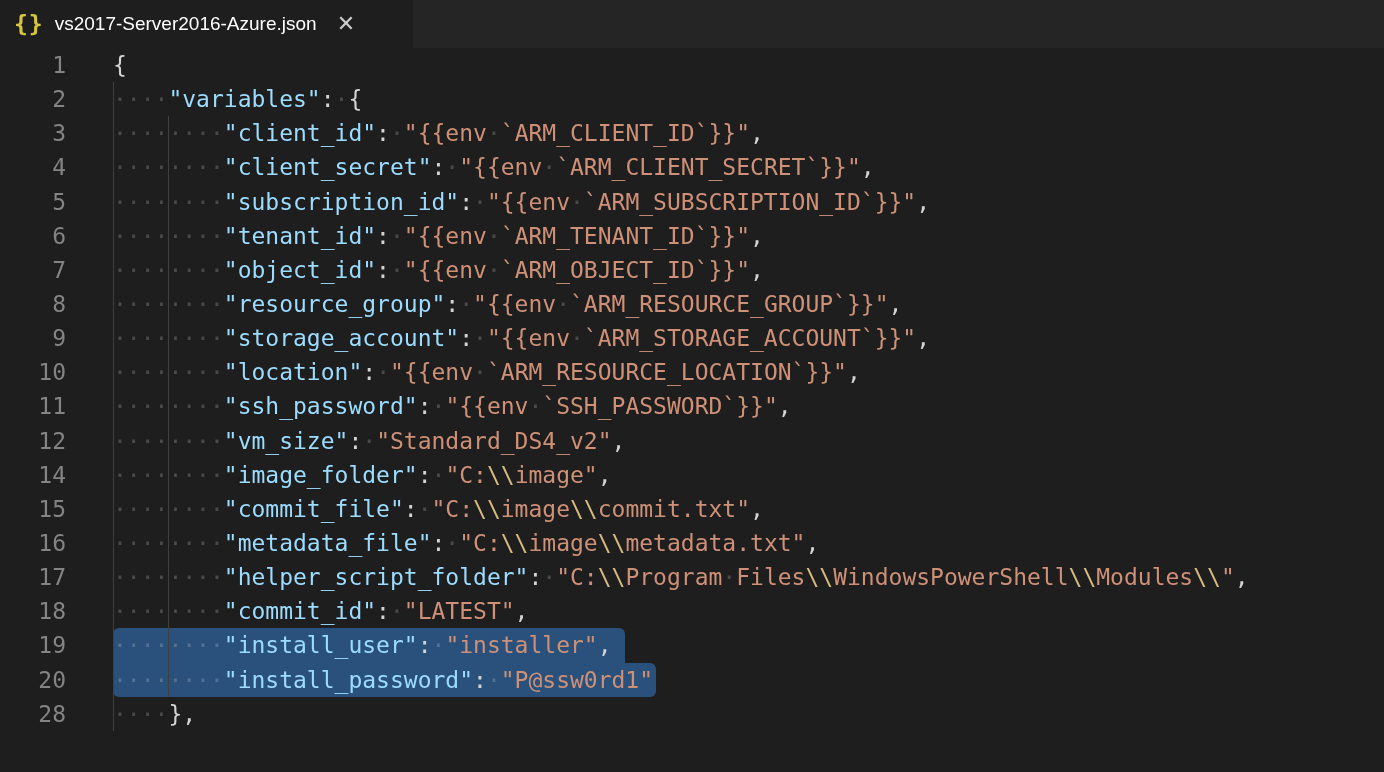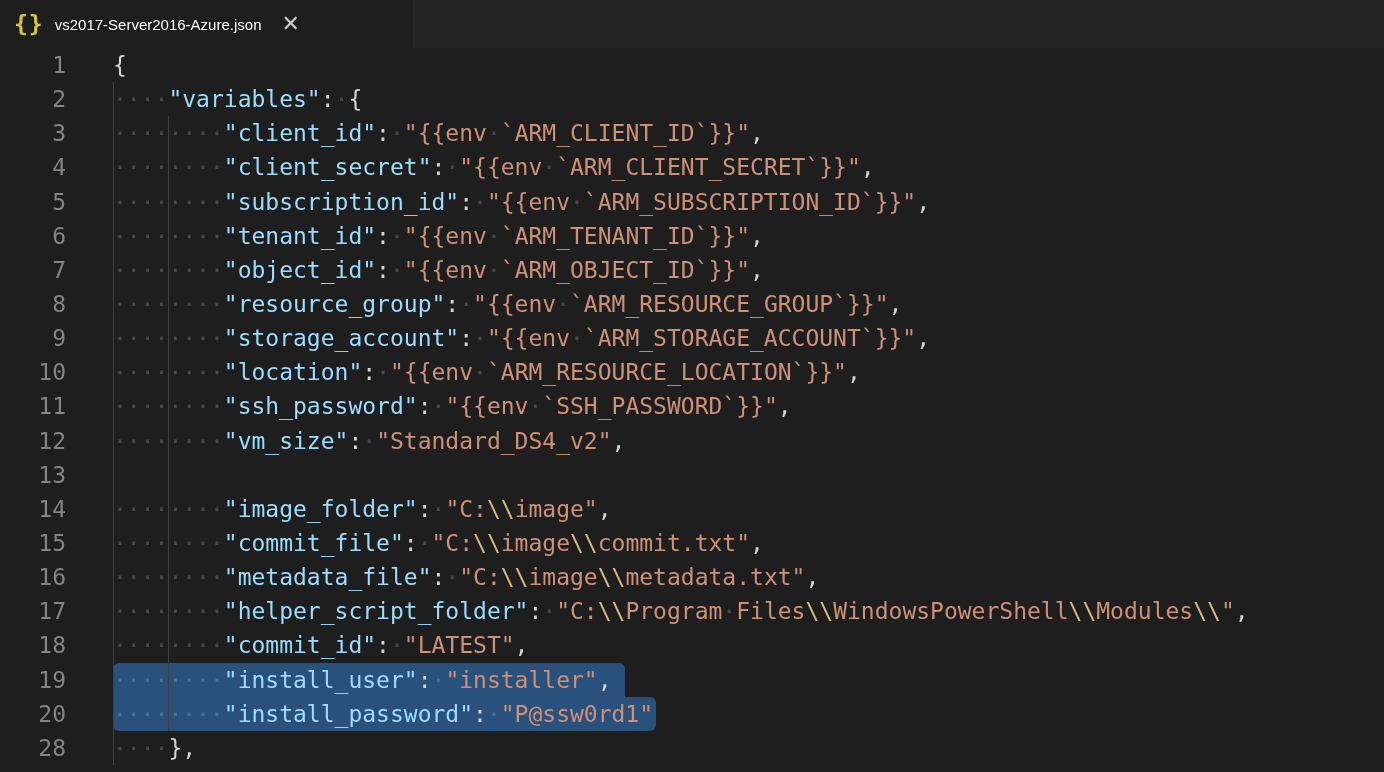--- a/index.html
+++ b/index.html
@@ -6,21 +6,21 @@
   html,body { width:1384px; height:772px; overflow:hidden; }
   body { background:var(--editor-bg,#1E1E1E); }
 
   
   .tab-bar { height:48px; width:100%; background:var(--tabbar-bg,#252526); display:flex; }
   .tab { width:413px; height:48px; background:var(--tab-active-bg,#1E1E1E);
          display:flex; align-items:center; padding-left:14px; cursor:pointer; }
   .tab-icon { font-family:"DejaVu Sans Mono",monospace; font-weight:bold;
               color:var(--json-icon,#D7C53F); font-size:23px; letter-spacing:1px; }
   .tab-title { font-family:"Liberation Sans",sans-serif; color:var(--tab-fg,#FFFFFF);
-               font-size:15px; margin-left:11px; white-space:nowrap; }
+               font-size:19px; margin-left:11px; white-space:nowrap; }
   .tab-close { font-family:"DejaVu Sans",sans-serif; color:var(--close-fg,#CCCCCC);
                font-size:22px; font-weight:bold; margin-left:20px; line-height:1; }
 
   
   .editor { position:relative; width:100%;
             font-family:"DejaVu Sans Mono",monospace; font-size:23px; }
   .code-line { position:relative; height:34.15px; line-height:34.15px; white-space:pre; }
   .line-num { position:absolute; left:0; top:0; width:66px; height:100%;
               text-align:right; color:var(--line-num,#848484); }
   .line-content { position:absolute; left:113px; top:0; right:0; height:100%; }
@@ -56,21 +56,20 @@
       <div class="code-line"><div class="line-num">3</div><div class="line-content"><div class="indent-guide" style="left: 0ch;"></div><div class="indent-guide" style="left: 4ch;"></div><span class="tokens"><span class="tk-ws">········</span><span class="tk-key">"client_id"</span><span class="tk-pun">:</span><span class="tk-ws">·</span><span class="tk-str">"{{env</span><span class="tk-ws">·</span><span class="tk-str">`ARM_CLIENT_ID`}}"</span><span class="tk-pun">,</span></span></div></div>
       <div class="code-line"><div class="line-num">4</div><div class="line-content"><div class="indent-guide" style="left: 0ch;"></div><div class="indent-guide" style="left: 4ch;"></div><span class="tokens"><span class="tk-ws">········</span><span class="tk-key">"client_secret"</span><span class="tk-pun">:</span><span class="tk-ws">·</span><span class="tk-str">"{{env</span><span class="tk-ws">·</span><span class="tk-str">`ARM_CLIENT_SECRET`}}"</span><span class="tk-pun">,</span></span></div></div>
       <div class="code-line"><div class="line-num">5</div><div class="line-content"><div class="indent-guide" style="left: 0ch;"></div><div class="indent-guide" style="left: 4ch;"></div><span class="tokens"><span class="tk-ws">········</span><span class="tk-key">"subscription_id"</span><span class="tk-pun">:</span><span class="tk-ws">·</span><span class="tk-str">"{{env</span><span class="tk-ws">·</span><span class="tk-str">`ARM_SUBSCRIPTION_ID`}}"</span><span class="tk-pun">,</span></span></div></div>
       <div class="code-line"><div class="line-num">6</div><div class="line-content"><div class="indent-guide" style="left: 0ch;"></div><div class="indent-guide" style="left: 4ch;"></div><span class="tokens"><span class="tk-ws">········</span><span class="tk-key">"tenant_id"</span><span class="tk-pun">:</span><span class="tk-ws">·</span><span class="tk-str">"{{env</span><span class="tk-ws">·</span><span class="tk-str">`ARM_TENANT_ID`}}"</span><span class="tk-pun">,</span></span></div></div>
       <div class="code-line"><div class="line-num">7</div><div class="line-content"><div class="indent-guide" style="left: 0ch;"></div><div class="indent-guide" style="left: 4ch;"></div><span class="tokens"><span class="tk-ws">········</span><span class="tk-key">"object_id"</span><span class="tk-pun">:</span><span class="tk-ws">·</span><span class="tk-str">"{{env</span><span class="tk-ws">·</span><span class="tk-str">`ARM_OBJECT_ID`}}"</span><span class="tk-pun">,</span></span></div></div>
       <div class="code-line"><div class="line-num">8</div><div class="line-content"><div class="indent-guide" style="left: 0ch;"></div><div class="indent-guide" style="left: 4ch;"></div><span class="tokens"><span class="tk-ws">········</span><span class="tk-key">"resource_group"</span><span class="tk-pun">:</span><span class="tk-ws">·</span><span class="tk-str">"{{env</span><span class="tk-ws">·</span><span class="tk-str">`ARM_RESOURCE_GROUP`}}"</span><span class="tk-pun">,</span></span></div></div>
       <div class="code-line"><div class="line-num">9</div><div class="line-content"><div class="indent-guide" style="left: 0ch;"></div><div class="indent-guide" style="left: 4ch;"></div><span class="tokens"><span class="tk-ws">········</span><span class="tk-key">"storage_account"</span><span class="tk-pun">:</span><span class="tk-ws">·</span><span class="tk-str">"{{env</span><span class="tk-ws">·</span><span class="tk-str">`ARM_STORAGE_ACCOUNT`}}"</span><span class="tk-pun">,</span></span></div></div>
       <div class="code-line"><div class="line-num">10</div><div class="line-content"><div class="indent-guide" style="left: 0ch;"></div><div class="indent-guide" style="left: 4ch;"></div><span class="tokens"><span class="tk-ws">········</span><span class="tk-key">"location"</span><span class="tk-pun">:</span><span class="tk-ws">·</span><span class="tk-str">"{{env</span><span class="tk-ws">·</span><span class="tk-str">`ARM_RESOURCE_LOCATION`}}"</span><span class="tk-pun">,</span></span></div></div>
       <div class="code-line"><div class="line-num">11</div><div class="line-content"><div class="indent-guide" style="left: 0ch;"></div><div class="indent-guide" style="left: 4ch;"></div><span class="tokens"><span class="tk-ws">········</span><span class="tk-key">"ssh_password"</span><span class="tk-pun">:</span><span class="tk-ws">·</span><span class="tk-str">"{{env</span><span class="tk-ws">·</span><span class="tk-str">`SSH_PASSWORD`}}"</span><span class="tk-pun">,</span></span></div></div>
       <div class="code-line"><div class="line-num">12</div><div class="line-content"><div class="indent-guide" style="left: 0ch;"></div><div class="indent-guide" style="left: 4ch;"></div><span class="tokens"><span class="tk-ws">········</span><span class="tk-key">"vm_size"</span><span class="tk-pun">:</span><span class="tk-ws">·</span><span class="tk-str">"Standard_DS4_v2"</span><span class="tk-pun">,</span></span></div></div>
-      <div class="code-line"><div class="line-num">13</div><div class="line-content"><div class="indent-guide" style="left: 0ch;"></div><div class="indent-guide" style="left: 4ch;"></div><span class="tokens"></span></div></div>
       <div class="code-line"><div class="line-num">14</div><div class="line-content"><div class="indent-guide" style="left: 0ch;"></div><div class="indent-guide" style="left: 4ch;"></div><span class="tokens"><span class="tk-ws">········</span><span class="tk-key">"image_folder"</span><span class="tk-pun">:</span><span class="tk-ws">·</span><span class="tk-str">"C:</span><span class="tk-esc">\\</span><span class="tk-str">image"</span><span class="tk-pun">,</span></span></div></div>
       <div class="code-line"><div class="line-num">15</div><div class="line-content"><div class="indent-guide" style="left: 0ch;"></div><div class="indent-guide" style="left: 4ch;"></div><span class="tokens"><span class="tk-ws">········</span><span class="tk-key">"commit_file"</span><span class="tk-pun">:</span><span class="tk-ws">·</span><span class="tk-str">"C:</span><span class="tk-esc">\\</span><span class="tk-str">image</span><span class="tk-esc">\\</span><span class="tk-str">commit.txt"</span><span class="tk-pun">,</span></span></div></div>
       <div class="code-line"><div class="line-num">16</div><div class="line-content"><div class="indent-guide" style="left: 0ch;"></div><div class="indent-guide" style="left: 4ch;"></div><span class="tokens"><span class="tk-ws">········</span><span class="tk-key">"metadata_file"</span><span class="tk-pun">:</span><span class="tk-ws">·</span><span class="tk-str">"C:</span><span class="tk-esc">\\</span><span class="tk-str">image</span><span class="tk-esc">\\</span><span class="tk-str">metadata.txt"</span><span class="tk-pun">,</span></span></div></div>
       <div class="code-line"><div class="line-num">17</div><div class="line-content"><div class="indent-guide" style="left: 0ch;"></div><div class="indent-guide" style="left: 4ch;"></div><span class="tokens"><span class="tk-ws">········</span><span class="tk-key">"helper_script_folder"</span><span class="tk-pun">:</span><span class="tk-ws">·</span><span class="tk-str">"C:</span><span class="tk-esc">\\</span><span class="tk-str">Program</span><span class="tk-ws">·</span><span class="tk-str">Files</span><span class="tk-esc">\\</span><span class="tk-str">WindowsPowerShell</span><span class="tk-esc">\\</span><span class="tk-str">Modules</span><span class="tk-esc">\\</span><span class="tk-str">"</span><span class="tk-pun">,</span></span></div></div>
       <div class="code-line"><div class="line-num">18</div><div class="line-content"><div class="indent-guide" style="left: 0ch;"></div><div class="indent-guide" style="left: 4ch;"></div><span class="tokens"><span class="tk-ws">········</span><span class="tk-key">"commit_id"</span><span class="tk-pun">:</span><span class="tk-ws">·</span><span class="tk-str">"LATEST"</span><span class="tk-pun">,</span></span></div></div>
       <div class="code-line"><div class="line-num">19</div><div class="line-content"><div class="selection c-tl c-tr" style="width: 37ch;"></div><div class="indent-guide" style="left: 0ch;"></div><div class="indent-guide" style="left: 4ch;"></div><span class="tokens"><span class="tk-ws">········</span><span class="tk-key">"install_user"</span><span class="tk-pun">:</span><span class="tk-ws">·</span><span class="tk-str">"installer"</span><span class="tk-pun">,</span></span></div></div>
       <div class="code-line"><div class="line-num">20</div><div class="line-content"><div class="selection c-tr c-br c-bl" style="width: 39.2ch;"></div><div class="indent-guide" style="left: 0ch;"></div><div class="indent-guide" style="left: 4ch;"></div><span class="tokens"><span class="tk-ws">········</span><span class="tk-key">"install_password"</span><span class="tk-pun">:</span><span class="tk-ws">·</span><span class="tk-str">"P@ssw0rd1"</span></span></div></div>
       <div class="code-line"><div class="line-num">28</div><div class="line-content"><div class="indent-guide" style="left: 0ch;"></div><span class="tokens"><span class="tk-ws">····</span><span class="tk-pun">},</span></span></div></div>
     </div>
 </div>

